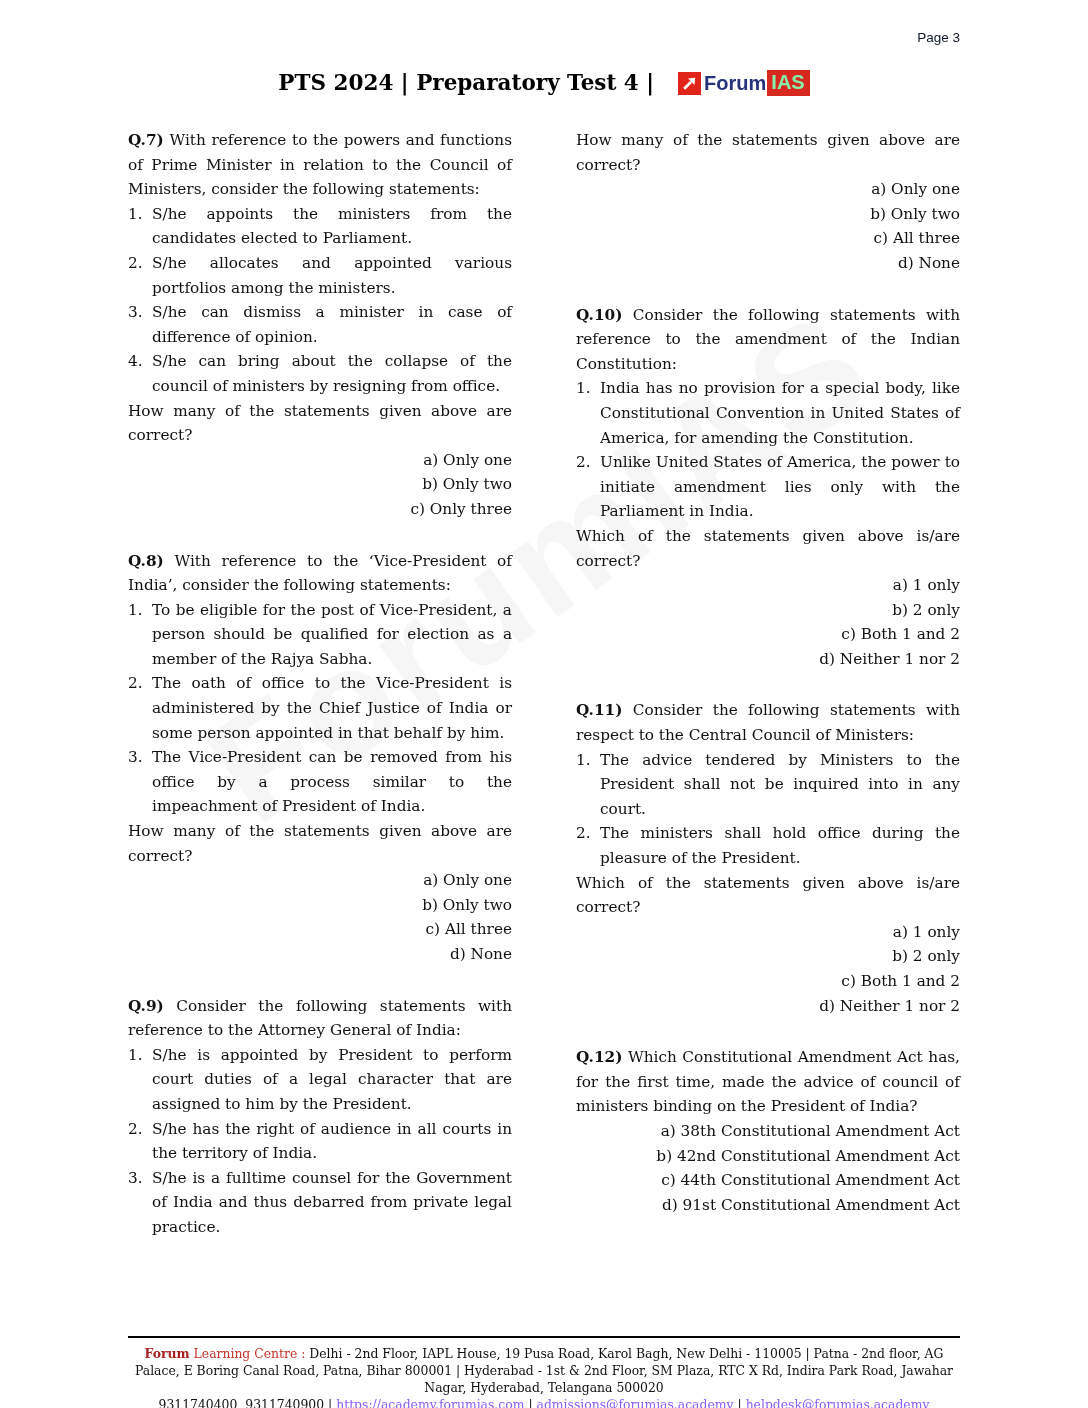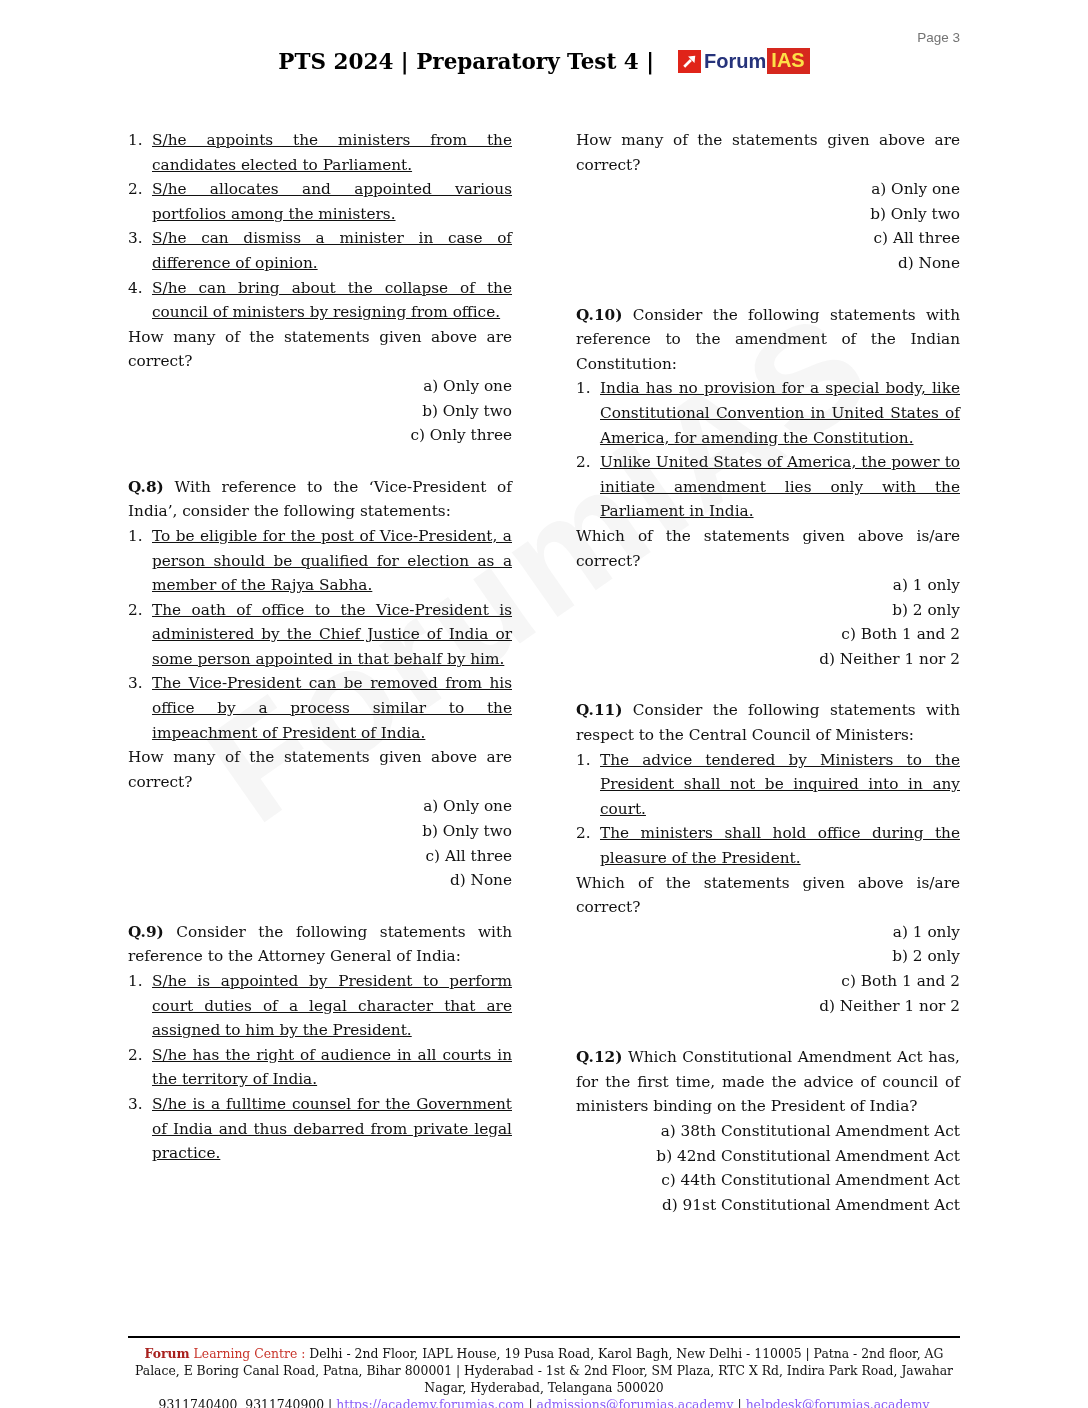--- a/index.html
+++ b/index.html
@@ -3,58 +3,58 @@
 <meta charset="utf-8">
 <style>
   * { margin:0; padding:0; box-sizing:border-box; }
   html,body { background:#ffffff; }
   body {
     width:1088px; height:1408px; position:relative; overflow:hidden;
     font-family:"DejaVu Serif","Liberation Serif",serif; color:#111;
   }
   .page-number {
     position:absolute; top:30px; right:128px;
-    font-family:"Liberation Sans",sans-serif; font-size:13.5px; color:#737373;
+    font-family:"Liberation Sans",sans-serif; font-size:13.5px; color:#0f172a;
   }
   .header {
-    position:absolute; top:48px; left:0; width:100%;
-    display:flex; justify-content:center; align-items:center; gap:24px;
+    position:absolute; top:70px; left:0; width:100%;
+    display:flex; justify-content:center; align-items:flex-start; gap:24px;
   }
   .title { font-weight:bold; font-size:21.5px; color:#000; }
   .logo { display:inline-flex; align-items:center; }
   .logo-mark { display:inline-flex; margin-right:3px; }
   .logo-mark svg { display:block; }
   .logo-forum {
     font-family:"Liberation Sans",sans-serif; font-weight:bold;
     font-size:20px; color:#26337b; line-height:26px;
   }
   .logo-ias {
     font-family:"Liberation Sans",sans-serif; font-weight:bold;
-    font-size:20px; color:#fde047; background:#d6281e;
+    font-size:20px; color:#86efac; background:#d6281e;
     padding:1px 5px 2px 4px; margin-left:1px; line-height:23px;
   }
   .watermark {
     position:absolute; top:480px; left:40px; width:1000px;
     text-align:center; font-family:"Liberation Sans",sans-serif;
     font-weight:bold; font-size:150px; letter-spacing:6px;
     color:rgba(110,110,110,0.06); transform:rotate(-35deg);
     pointer-events:none; user-select:none;
   }
   .columns {
     position:absolute; top:128px; left:128px; width:832px;
     display:flex; gap:64px;
   }
   .col { flex:0 0 384px; width:384px; font-size:15.3px; line-height:24.6px; }
   .question { margin-bottom:27px; }
   .question:last-child { margin-bottom:0; }
   .intro, .stem { text-align:justify; }
   .qlabel { font-weight:bold; }
   .stmt { display:flex; }
   .stmt .num { flex:0 0 24px; }
-  .stmt .stext { flex:1 1 auto; text-align:justify;text-decoration:underline; }
+  .stmt .stext { flex:1 1 auto; text-align:justify; }
   .opt { text-align:right; }
   .footer {
     position:absolute; left:128px; right:128px; top:1336px;
     border-top:2px solid #000; padding-top:7px;
     text-align:center; font-size:12.4px; line-height:17px; color:#111;
   }
   .f-brand { color:#a8201d; font-weight:bold; }
   .f-brand2 { color:#c8342a; }
   .flink { color:#8b5cf6; text-decoration:underline; cursor:pointer; }
 </style>
@@ -78,20 +78,21 @@
   </span>
 </div>
 
 <div class="watermark">ForumIAS</div>
 
 <div class="columns">
 
   <div class="col">
 
     <div class="question">
+      <p class="intro"><span class="qlabel">Q.7)</span> <span>With reference to the powers and functions of Prime Minister in relation to the Council of Ministers, consider the following statements:</span></p>
       <div class="stmt">
           <span class="num">1.</span>
           <span class="stext">S/he appoints the ministers from the candidates elected to Parliament.</span>
         </div>
       <div class="stmt">
           <span class="num">2.</span>
           <span class="stext">S/he allocates and appointed various portfolios among the ministers.</span>
         </div>
       <div class="stmt">
           <span class="num">3.</span>

